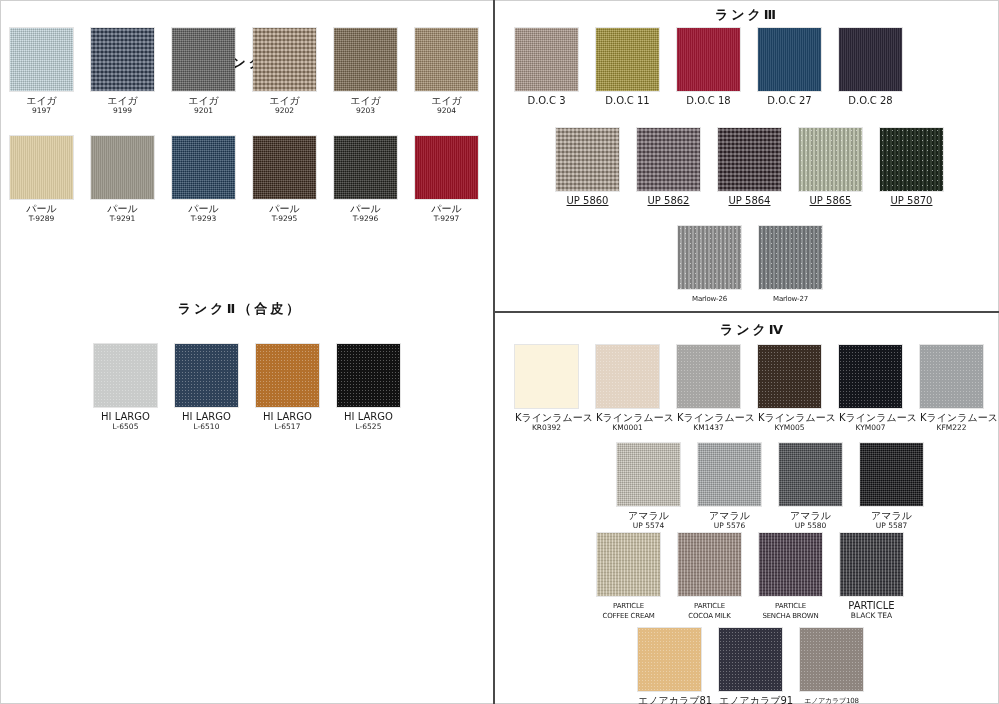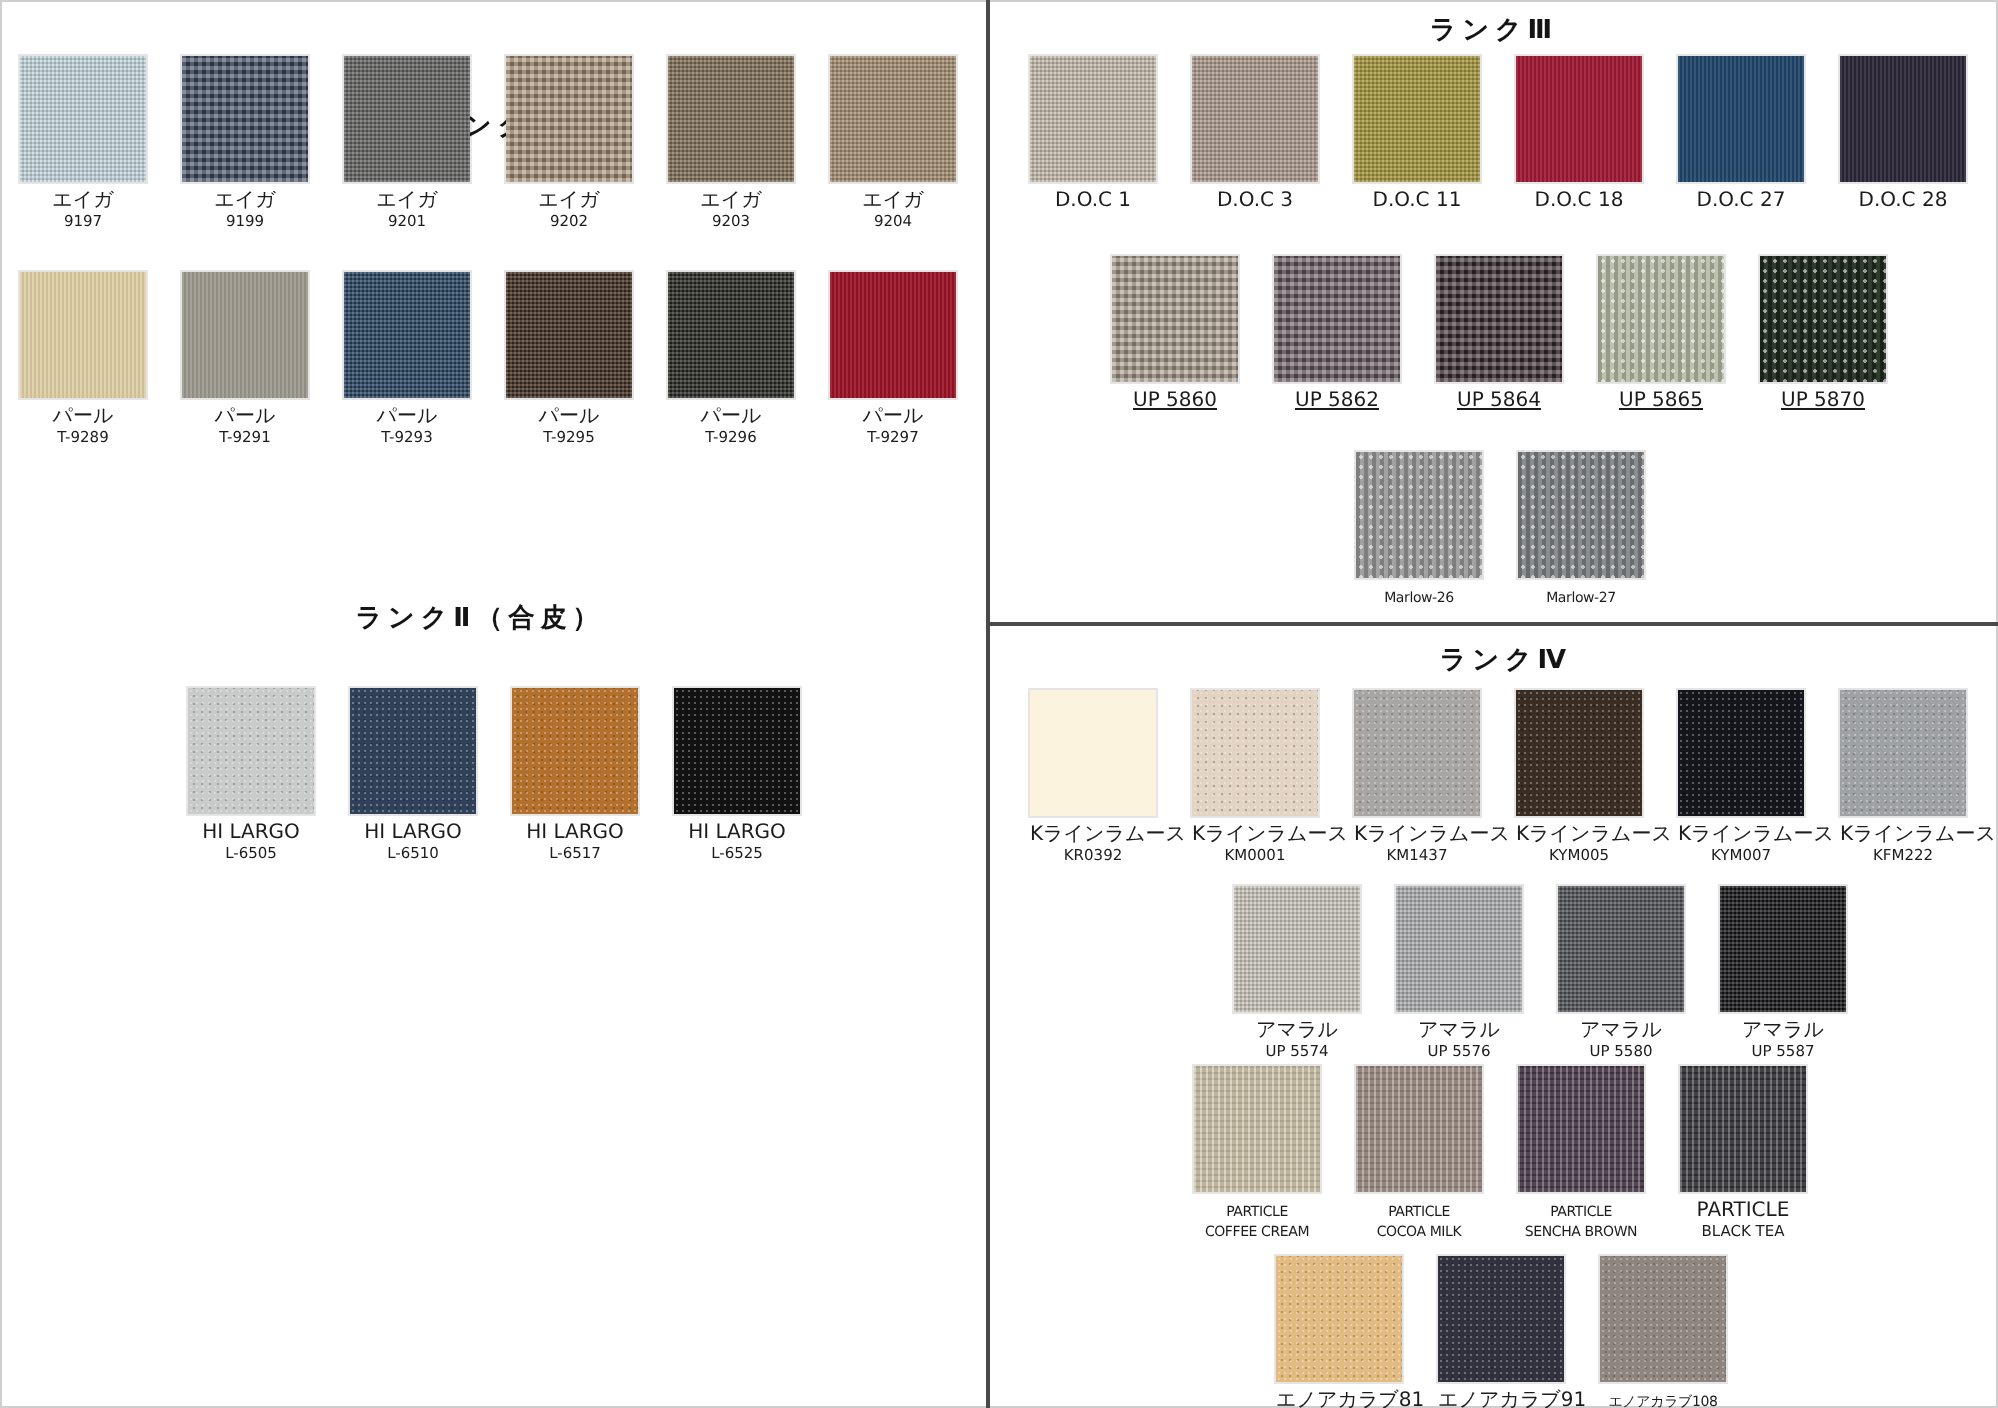--- a/index.html
+++ b/index.html
@@ -242,24 +242,20 @@
           <div class="swatch-label">HI LARGO</div>
           <div class="swatch-code">L-6525</div>
         </div>
       </div>
   </div>
 
   <div class="panel">
     <div class="section-title" style="left:495px; top:6px; width:504px;">ランクⅢ</div>
     <div class="swatch-row" id="row-doc" style="left:515px; top:28px;">
         <div class="swatch-cell">
-          <div class="swatch-chip tex-weave" style="background-color: rgb(195, 184, 168);"></div>
-          <div class="swatch-label">D.O.C 1</div>
-        </div>
-        <div class="swatch-cell">
           <div class="swatch-chip tex-weave" style="background-color: rgb(169, 150, 137);"></div>
           <div class="swatch-label">D.O.C 3</div>
         </div>
         <div class="swatch-cell">
           <div class="swatch-chip tex-weave" style="background-color: rgb(162, 146, 55);"></div>
           <div class="swatch-label">D.O.C 11</div>
         </div>
         <div class="swatch-cell">
           <div class="swatch-chip tex-fine" style="background-color: rgb(156, 23, 51);"></div>
           <div class="swatch-label">D.O.C 18</div>

